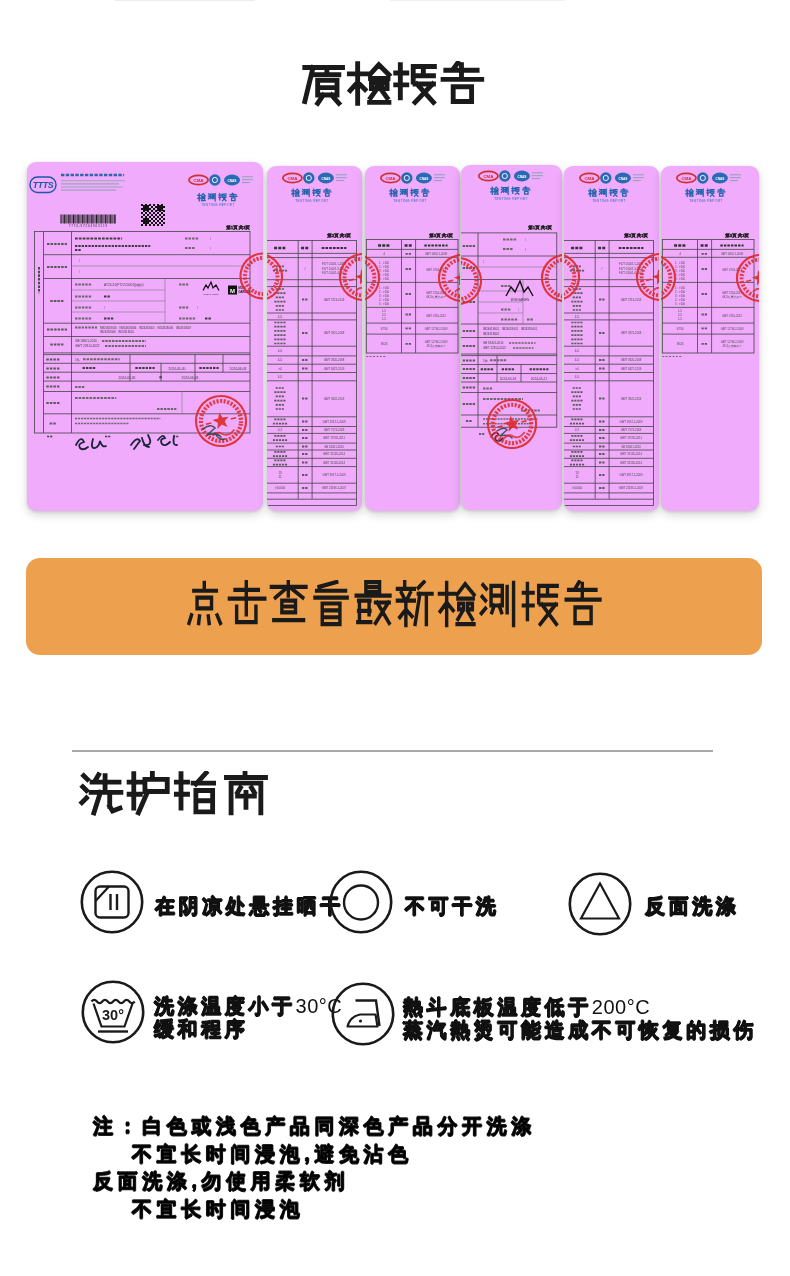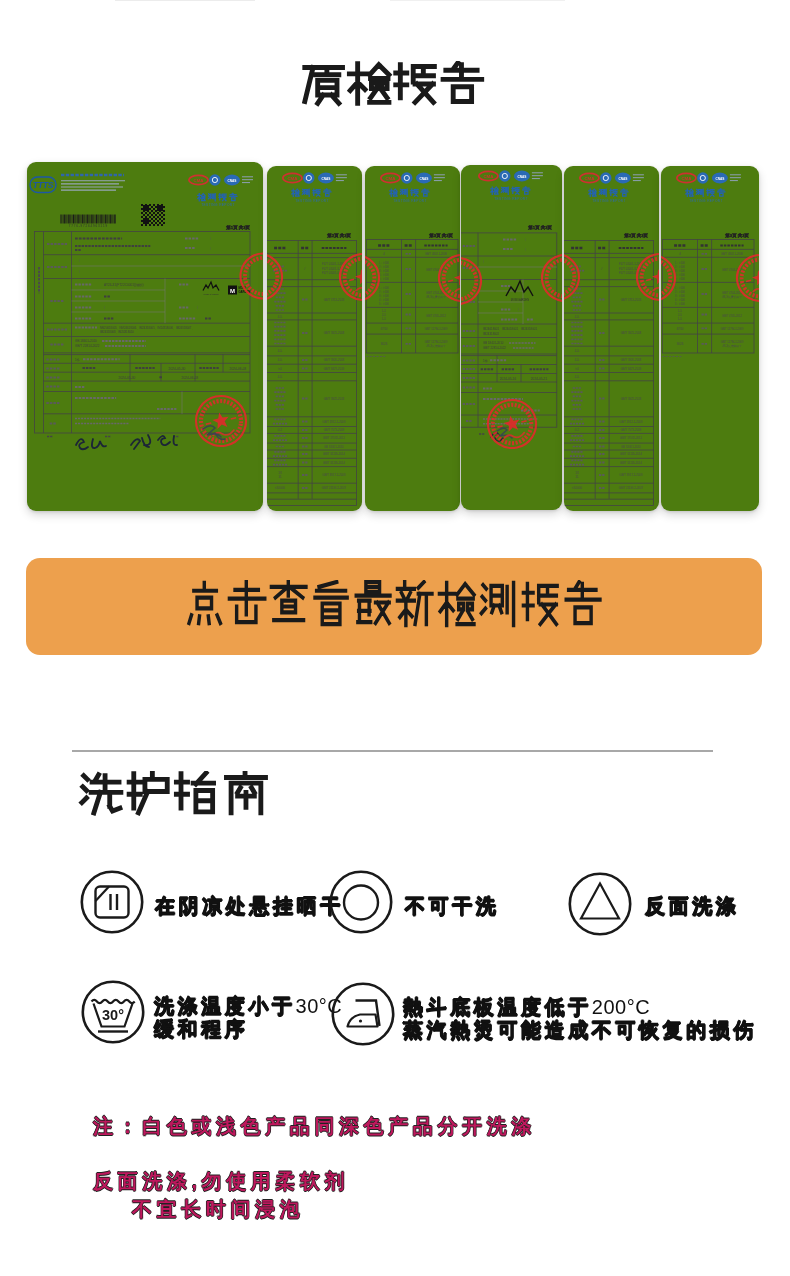--- a/index.html
+++ b/index.html
@@ -1,17 +1,17 @@
 <!DOCTYPE html>
 <html><head><meta charset="utf-8"><style>
 html,body{margin:0;padding:0;background:#fff;width:790px;height:1276px;overflow:hidden;font-family:"Liberation Sans", sans-serif;}
 .abs{position:absolute;}
-.card{position:absolute;background:#4d7c0f;border-radius:9px;box-shadow:0 1px 3px rgba(0,0,0,0.12), 0 4px 10px rgba(0,0,0,0.16);overflow:hidden;}
+.card{position:absolute;background:#f0abfc;border-radius:9px;box-shadow:0 1px 3px rgba(0,0,0,0.12), 0 4px 10px rgba(0,0,0,0.16);overflow:hidden;}
 .cap{position:absolute;font-size:20px;color:#111;white-space:nowrap;letter-spacing:3.6px;font-weight:bold;text-shadow:0.7px 0 0 #111,-0.7px 0 0 #111,0 0.7px 0 #111,0 -0.7px 0 #111;} .lat{letter-spacing:0.5px;text-shadow:none;font-weight:normal;}
-.note{position:absolute;font-size:20px;color:#be185d;white-space:nowrap;letter-spacing:4.6px;font-weight:bold;text-shadow:0.7px 0 0 #222,-0.7px 0 0 #222,0 0.7px 0 #222,0 -0.7px 0 #222;}
+.note{position:absolute;font-size:20px;color:#000000;white-space:nowrap;letter-spacing:4.6px;font-weight:bold;text-shadow:0.7px 0 0 #222,-0.7px 0 0 #222,0 0.7px 0 #222,0 -0.7px 0 #222;}
 </style></head><body>
 <div class="abs" style="left:115px;top:0;width:140px;height:1px;background:#ececec"></div>
 <div class="abs" style="left:390px;top:0;width:175px;height:1px;background:#f0f0f0"></div>
 <div class="abs" style="left:300px;top:61px">
 <svg width="186" height="46" viewBox="0 0 403.5 100" style="display:block">
       <g fill="none" stroke="#1a1a1a" stroke-width="10.6" stroke-linecap="square">
         <path transform="translate(0.0,0) scale(1.0,1)" d="M10,14 H92 M28,14 L10,88 M58,14 V30 M34,30 H84 M38,42 H80 M38,42 V74 M80,42 V74 M38,58 H80 M38,74 H80 M50,74 L38,92 M68,74 L84,92"></path>
         <path transform="translate(100.9,0) scale(1.0,1)" d="M24,6 V92 M6,28 H44 M24,46 L8,64 M24,46 L40,62 M70,8 L50,30 M70,8 L92,30 M52,38 H90 M54,48 H66 M54,48 V60 M66,48 V60 M54,60 H66 M76,48 H88 M76,48 V60 M88,48 V60 M76,60 H88 M62,66 L52,80 M78,66 L88,80 M50,90 H92"></path>
         <path transform="translate(201.7,0) scale(1.0,1)" d="M16,8 V80 M6,26 H30 M6,52 H30 M44,12 H90 M44,12 V46 M44,32 H88 M66,12 V32 M48,50 H88 M52,50 L88,90 M86,50 L48,90"></path>
         <path transform="translate(302.6,0) scale(1.0,1)" d="M40,4 L30,18 M14,20 H82 M48,8 V38 M8,40 H92 M30,56 H70 M30,56 V88 M70,56 V88 M30,88 H70"></path>
@@ -633,12 +633,12 @@
 <div class="cap" style="left:154px;top:995px;line-height:22.5px">洗涤温度小于<span class="lat">30°C</span><br>缓和程序</div>
 <div class="abs" style="left:331px;top:982px"><svg width="64" height="64" viewBox="0 0 64 64">
       <g fill="none" stroke="#1a1a1a">
         <circle cx="32" cy="32" r="30.2" stroke-width="2.6"></circle>
         <path d="M24.5,18.5 H45 L48.5,44" stroke-width="2.4"></path>
         <path d="M16.5,44.5 Q19,34.5 29,32.5 H44.5 L46.5,44.5 Z" stroke-width="2.2" stroke-linejoin="round"></path>
         <circle cx="29.5" cy="39" r="1.6" fill="#1a1a1a" stroke="none"></circle>
       </g>
     </svg></div>
 <div class="cap" style="left:403px;top:996px;line-height:22.5px">熱斗底板温度低于<span class="lat">200°C</span><br>蒸汽熱烫可能造成不可恢复的损伤</div>
-<div class="note" style="left:93px;top:1113px;line-height:27.6px">注：白色或浅色产品同深色产品分开洗涤<br><br><span style="">反面洗涤,勿使用柔软剂</span><br><span style="margin-left:39px">不宜长时间浸泡</span></div>
+<div class="note" style="left:93px;top:1113px;line-height:27.6px">注：白色或浅色产品同深色产品分开洗涤<br><span style="margin-left:39px">不宜长时间浸泡,避免沾色</span><br><span style="">反面洗涤,勿使用柔软剂</span><br><span style="margin-left:39px">不宜长时间浸泡</span></div>
 </body></html>

